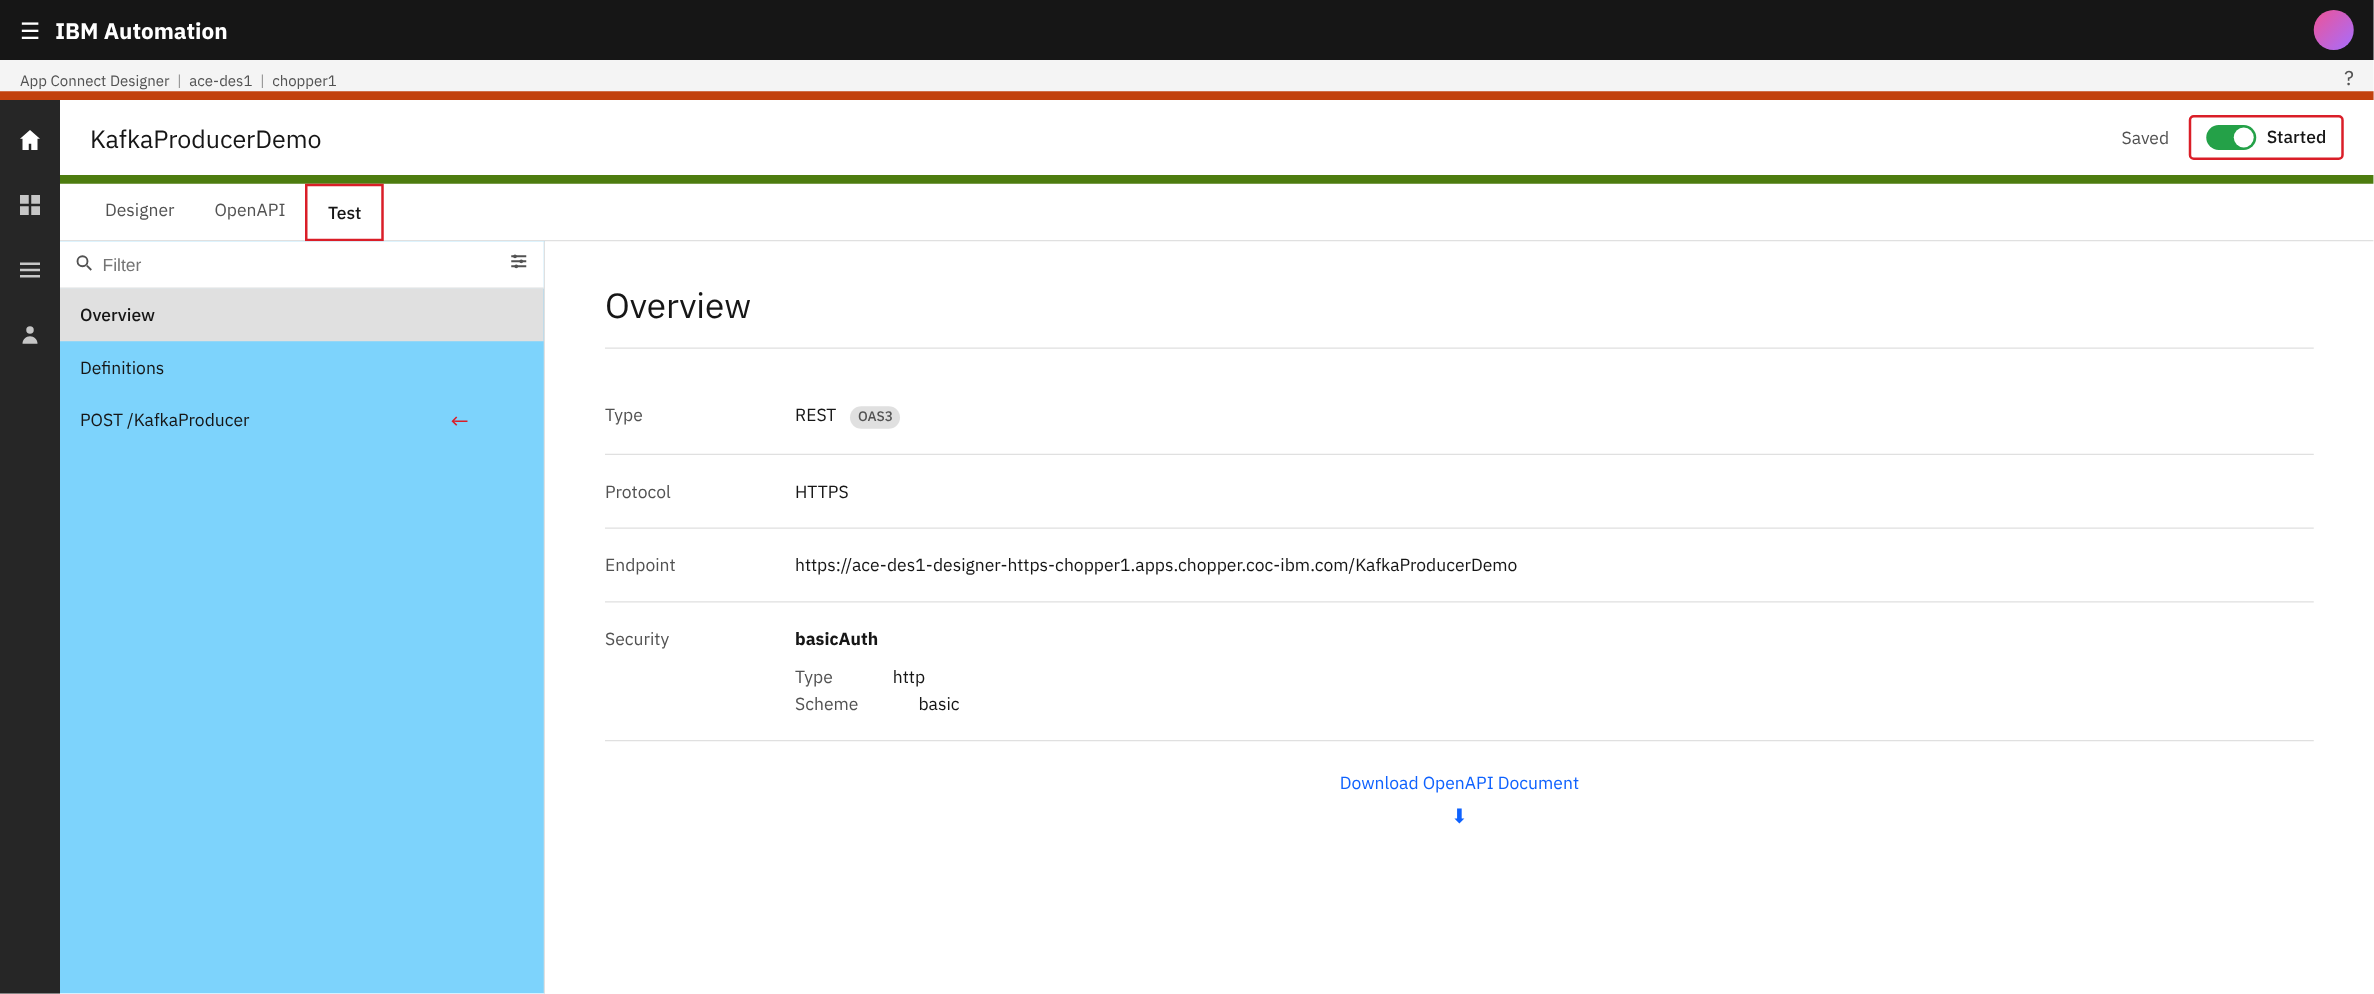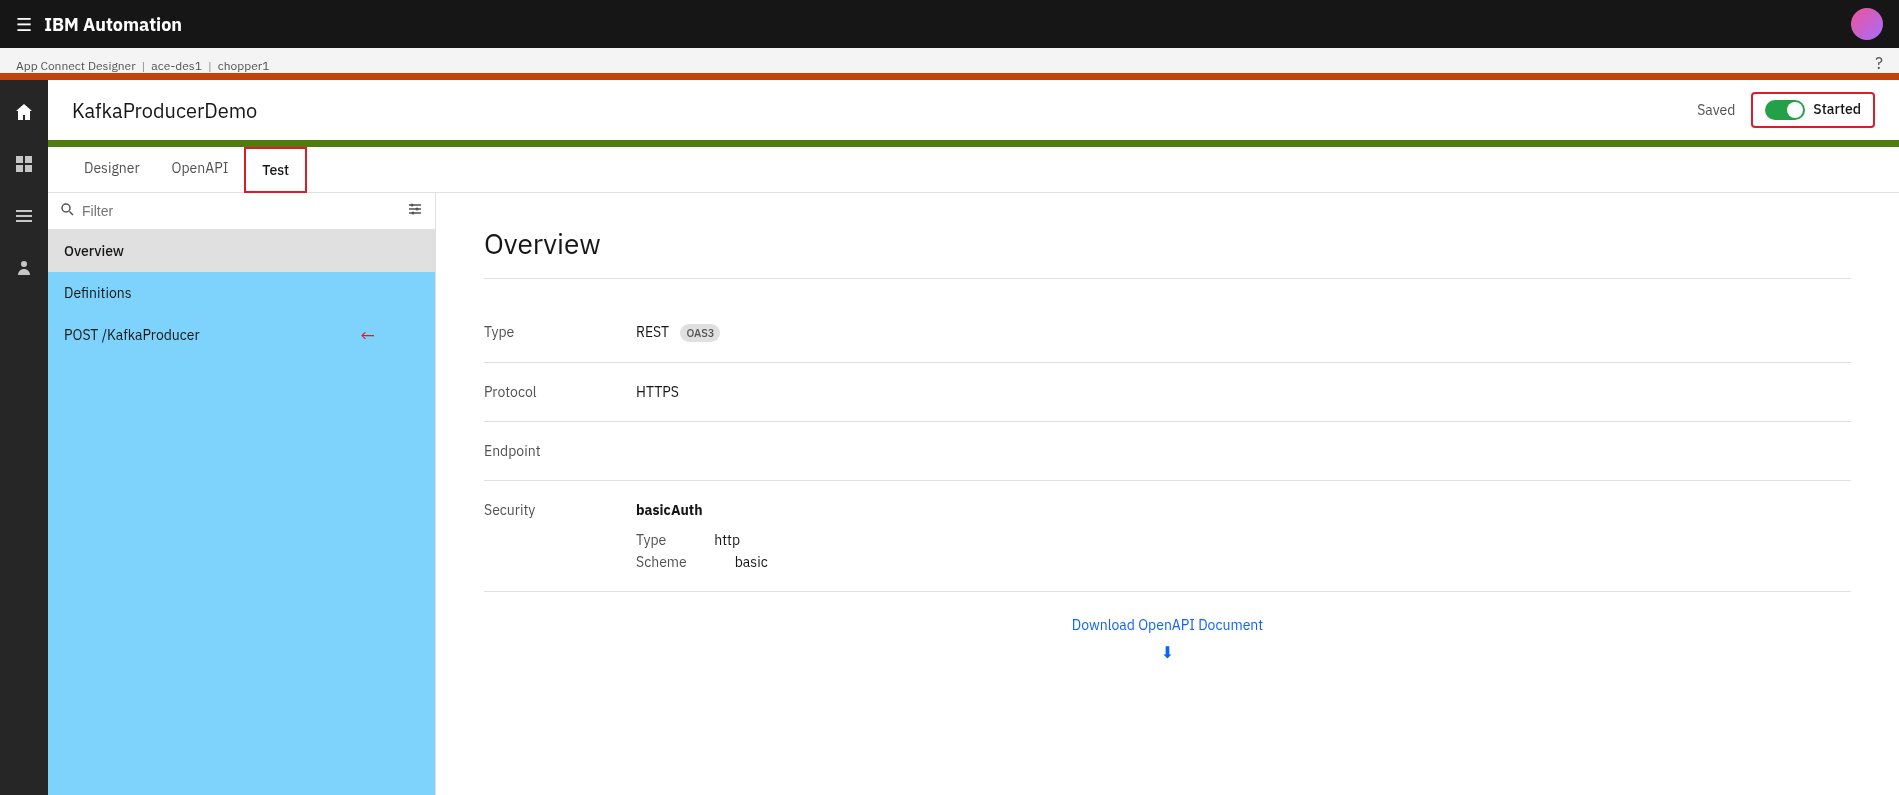--- a/index.html
+++ b/index.html
@@ -353,20 +353,21 @@
           </div>
         </div>
 
         <div class="detail-row">
           <div class="detail-label">Protocol</div>
           <div class="detail-value">HTTPS</div>
         </div>
 
         <div class="detail-row">
           <div class="detail-label">Endpoint</div>
+          <div class="detail-value">https://ace-des1-designer-https-chopper1.apps.chopper.coc-ibm.com/KafkaProducerDemo</div>
         </div>
 
         <div class="detail-row">
           <div class="detail-label">Security</div>
           <div class="detail-value">
             <div class="security-block">
               <div class="security-title">basicAuth</div>
               <div class="security-row">
                 <span class="security-key">Type</span>
                 <span>http</span>

